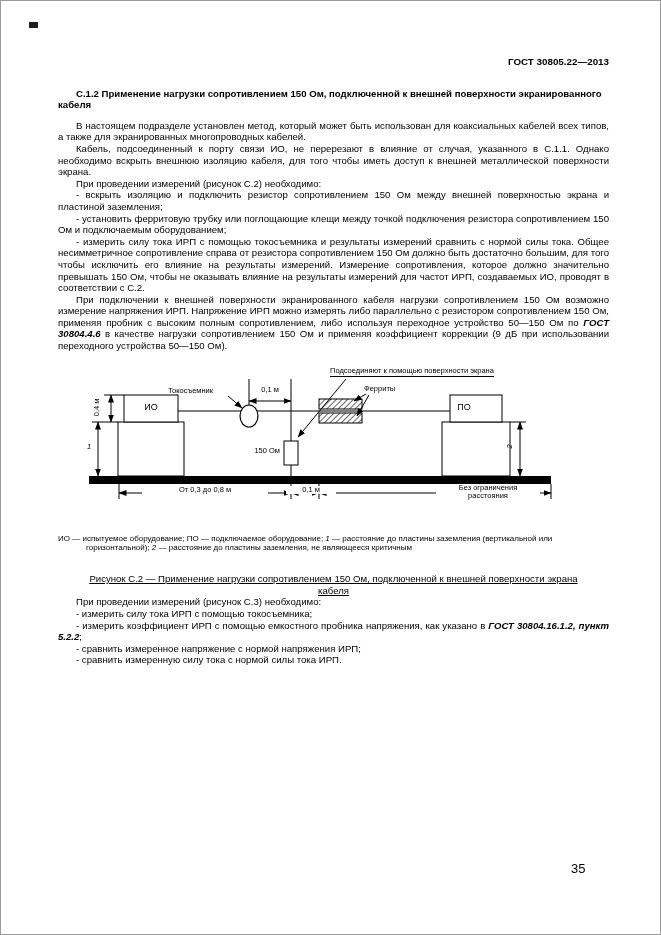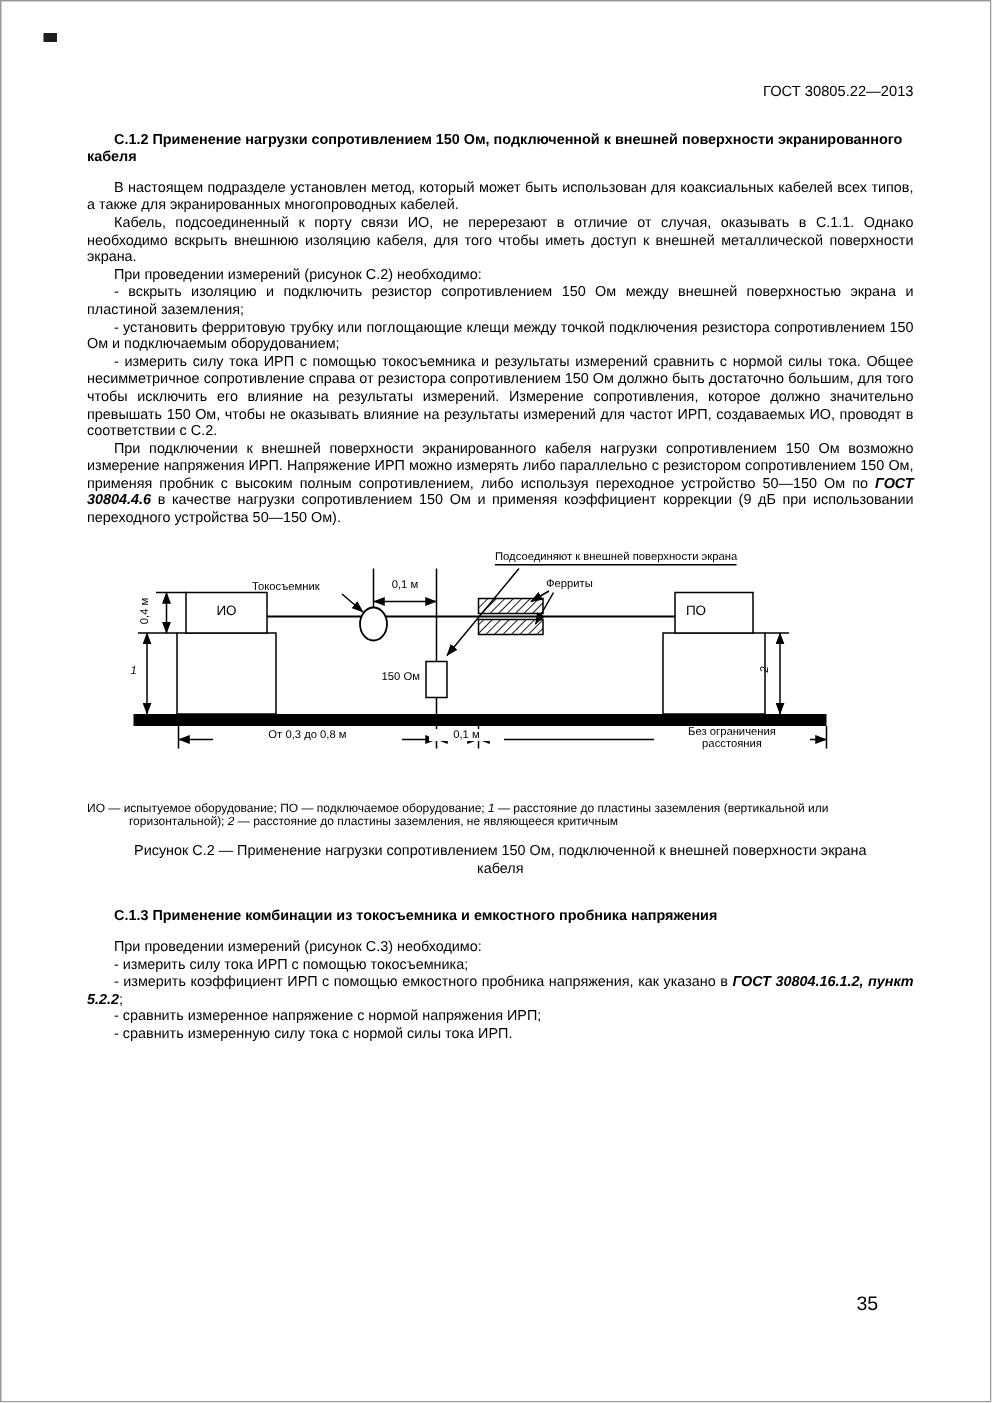--- a/index.html
+++ b/index.html
@@ -9,49 +9,49 @@
     width:661px; height:935px;
     background:#ffffff;
     border:1px solid #9a9a9a;
     font-family:"Liberation Sans","DejaVu Sans",sans-serif;
     color:#000;
     padding:55px 51px 0 57px;
     font-size:9.6px; line-height:11.6px;
     overflow:hidden;
   }
   .corner-mark { position:absolute; left:28px; top:21px; width:9px; height:6px; background:#1f1f1f; }
-  .doc-header { text-align:right; font-weight:normal; font-size:9.8px; }
+  .doc-header { text-align:right; font-weight:bold; font-size:9.8px; }
   .section-heading { font-weight:bold; text-indent:18px; text-align:left; margin-top:20px; margin-bottom:9px; }
   .para { text-align:justify; text-indent:18px; }
   .gost-ref { font-weight:bold; font-style:italic; }
   .figure-area { position:relative; width:553px; height:140px; margin-top:14px; }
   .fig-svg { position:absolute; left:0; top:0; }
   .fig-label { position:absolute; font-size:7.5px; line-height:8.6px; white-space:nowrap; }
   .box-label { font-size:9px; }
   .rot { transform:rotate(-90deg); }
   .ital { font-style:italic; }
   .bglab { background:#ffffff; padding:0 2px; }
   .connect-note { border-bottom:1px solid #000; padding-bottom:1px; }
   .legend { font-size:8px; line-height:9.8px; margin-top:28px; padding-left:28px; text-indent:-28px; text-align:left; }
-  .caption { text-align:center; text-indent:0; padding:0 28px; margin-top:9px; }
+  .caption { text-align:center; text-indent:0; padding:0 28px; margin-top:20px;text-decoration:underline; }
   .page-number { position:absolute; left:570px; top:862px; font-size:13px; }
 </style>
 </head>
 <body>
 
 <div class="page">
 
   <div class="corner-mark"></div>
 
   <div class="doc-header">ГОСТ 30805.22—2013</div>
 
   <div class="section-heading">С.1.2 Применение нагрузки сопротивлением 150 Ом, подключенной к внешней поверхности экранированного кабеля</div>
 
   <p class="para">В настоящем подразделе установлен метод, который может быть использован для коаксиальных кабелей всех типов, а также для экранированных многопроводных кабелей.</p>
-  <p class="para">Кабель, подсоединенный к порту связи ИО, не перерезают в отличие от случая, оказывать в С.1.1. Однако необходимо вскрыть внешнюю изоляцию кабеля, для того чтобы иметь доступ к внешней металлической поверхности экрана.</p>
+  <p class="para">Кабель, подсоединенный к порту связи ИО, не перерезают в влияние от случая, указанного в С.1.1. Однако необходимо вскрыть внешнюю изоляцию кабеля, для того чтобы иметь доступ к внешней металлической поверхности экрана.</p>
   <p class="para">При проведении измерений (рисунок С.2) необходимо:</p>
   <p class="para">- вскрыть изоляцию и подключить резистор сопротивлением 150 Ом между внешней поверхностью экрана и пластиной заземления;</p>
   <p class="para">- установить ферритовую трубку или поглощающие клещи между точкой подключения резистора сопротивлением 150 Ом и подключаемым оборудованием;</p>
   <p class="para">- измерить силу тока ИРП с помощью токосъемника и результаты измерений сравнить с нормой силы тока. Общее несимметричное сопротивление справа от резистора сопротивлением 150 Ом должно быть достаточно большим, для того чтобы исключить его влияние на результаты измерений. Измерение сопротивления, которое должно значительно превышать 150 Ом, чтобы не оказывать влияние на результаты измерений для частот ИРП, создаваемых ИО, проводят в соответствии с С.2.</p>
   <p class="para"><span>При подключении к внешней поверхности экранированного кабеля нагрузки сопротивлением 150 Ом возможно измерение напряжения ИРП. Напряжение ИРП можно измерять либо параллельно с резистором сопротивлением 150 Ом, применяя пробник с высоким полным сопротивлением, либо используя переходное устройство 50—150 Ом по </span><span class="gost-ref">ГОСТ 30804.4.6</span><span> в качестве нагрузки сопротивлением 150 Ом и применяя коэффициент коррекции (9 дБ при использовании переходного устройства 50—150 Ом).</span></p>
 
   <div class="figure-area">
     <svg class="fig-svg" width="553" height="140" viewBox="0 0 553 140">
       <defs>
         <marker id="arr" viewBox="0 0 8 6" markerWidth="8" markerHeight="6" refX="7.5" refY="3" orient="auto-start-reverse" markerUnits="userSpaceOnUse">
@@ -101,21 +101,21 @@
 
       <line x1="61" y1="118" x2="61" y2="133" stroke="#000"></line>
       <line x1="233" y1="118" x2="233" y2="133" stroke="#000"></line>
       <line x1="261" y1="118" x2="261" y2="133" stroke="#000"></line>
       <line x1="493" y1="118" x2="493" y2="133" stroke="#000"></line>
       <line x1="61" y1="127" x2="233" y2="127" stroke="#000" marker-start="url(#arr)" marker-end="url(#arr)"></line>
       <line x1="233" y1="127" x2="261" y2="127" stroke="#000" marker-start="url(#arr)" marker-end="url(#arr)"></line>
       <line x1="261" y1="127" x2="493" y2="127" stroke="#000" marker-start="url(#arr)" marker-end="url(#arr)"></line>
     </svg>
 
-    <div class="fig-label connect-note" style="left:272px; top:1px;">Подсоединяют к внешней поверхности экрана</div>
+    <div class="fig-label connect-note" style="left:272px; top:1px;">Подсоединяют к помощью поверхности экрана</div>
     <div class="fig-label" style="left:110px; top:21px;">Токосъемник</div>
     <div class="fig-label" style="left:306px; top:19px;">Ферриты</div>
     <div class="fig-label box-label" style="left:66px; top:37px; width:54px; text-align:center;">ИО</div>
     <div class="fig-label box-label" style="left:392px; top:37px; width:28px; text-align:center;">ПО</div>
     <div class="fig-label" style="left:192px; top:20px; width:40px; text-align:center;">0,1 м</div>
     <div class="fig-label" style="left:180px; top:81px; width:42px; text-align:right;">150 Ом</div>
     <div class="fig-label rot" style="left:22px; top:37px; width:34px; text-align:center;">0,4 м</div>
     <div class="fig-label ital" style="left:29px; top:77px;">1</div>
     <div class="fig-label rot ital" style="left:444px; top:76px; width:16px; text-align:center;">2</div>
     <div class="fig-label bglab" style="left:84px; top:120px; width:126px; text-align:center;">От 0,3 до 0,8 м</div>
@@ -123,21 +123,20 @@
     <div class="fig-label bglab" style="left:378px; top:118px; width:104px; text-align:center;">
       <div>Без ограничения</div>
       <div>расстояния</div>
     </div>
   </div>
 
   <p class="legend"><span>ИО — испытуемое оборудование; ПО — подключаемое оборудование; </span><span class="ital">1</span><span> — расстояние до пластины заземления (вертикальной или горизонтальной); </span><span class="ital">2</span><span> — расстояние до пластины заземления, не являющееся критичным</span></p>
 
   <p class="caption">Рисунок С.2 — Применение нагрузки сопротивлением 150 Ом, подключенной к внешней поверхности экрана кабеля</p>
 
-  <div class="section-heading">С.1.3 Применение комбинации из токосъемника и емкостного пробника напряжения</div>
 
   <p class="para">При проведении измерений (рисунок С.3) необходимо:</p>
   <p class="para">- измерить силу тока ИРП с помощью токосъемника;</p>
   <p class="para"><span>- измерить коэффициент ИРП с помощью емкостного пробника напряжения, как указано в </span><span class="gost-ref">ГОСТ 30804.16.1.2, пункт 5.2.2</span><span>;</span></p>
   <p class="para">- сравнить измеренное напряжение с нормой напряжения ИРП;</p>
   <p class="para">- сравнить измеренную силу тока с нормой силы тока ИРП.</p>
 
   <div class="page-number">35</div>
 
 </div>

